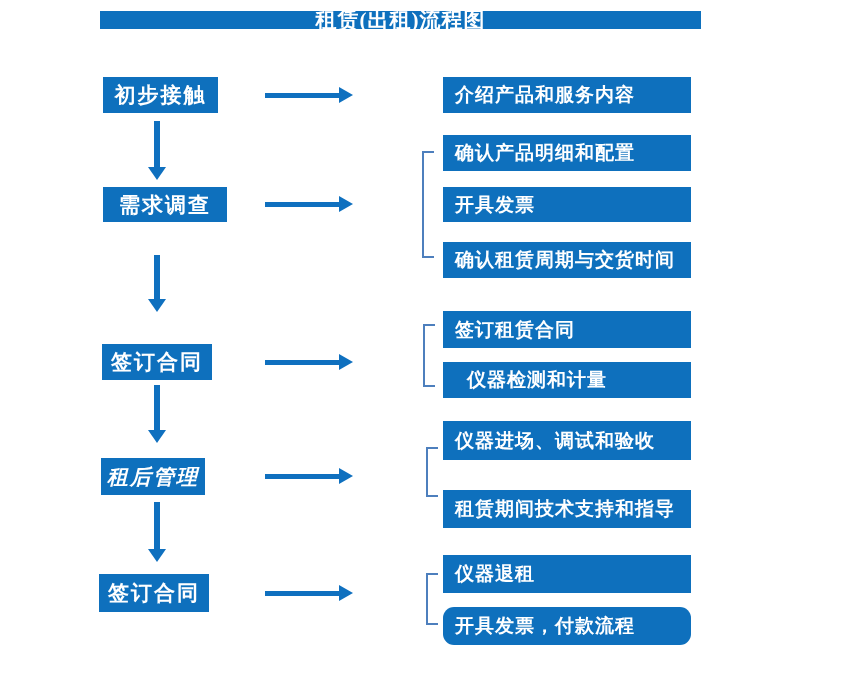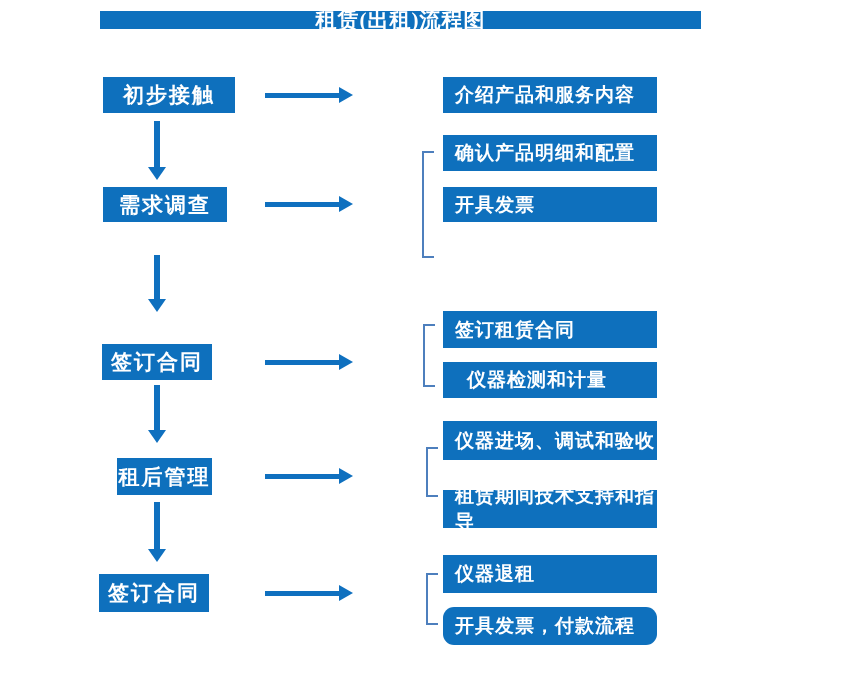--- a/index.html
+++ b/index.html
@@ -33,21 +33,21 @@
     display: flex;
     align-items: center;
   }
   .lbox {
     justify-content: center;
     font-size: 21px;
     letter-spacing: 2px;
   }
   .rbox {
     left: 443px;
-    width: 214px;
+    width: 248px;
     padding-left: 12px;
     font-size: 19px;
     letter-spacing: 1px;
   }
   
   .harrow {
     position: absolute;
     width: 88px; height: 20px;
     display: flex;
     align-items: center;
@@ -83,61 +83,62 @@
     background: transparent;
   }
 </style>
 </head>
 <body>
 
 <div class="canvas">
 
   <div class="title-bar">租赁(出租)流程图</div>
 
-  <div class="box lbox" style="left:103px; top:77px; width:132px; height:36px;">初步接触</div>
+  <div class="box lbox" style="left:103px; top:77px; width:115px; height:36px;">初步接触</div>
   <div class="harrow" style="left:265px; top:85px;">
     <div class="shaft"></div>
       <div class="head"></div>
   </div>
   <div class="box rbox" style="top:77px; height:36px;">介绍产品和服务内容</div>
 
   <div class="varrow" style="left:146px; top:121px; height:59px;">
     <div class="shaft"></div>
       <div class="head"></div>
   </div>
 
   <div class="box lbox" style="left:103px; top:187px; width:124px; height:35px;">需求调查</div>
   <div class="harrow" style="left:265px; top:194px;">
     <div class="shaft"></div>
       <div class="head"></div>
   </div>
   <div class="bracket" style="left:422px; top:151px; height:107px;"></div>
   <div class="box rbox" style="top:135px; height:36px;">确认产品明细和配置</div>
   <div class="box rbox" style="top:187px; height:35px;">开具发票</div>
+  <div class="box rbox" style="top:242px; height:36px;">确认租赁周期与交货时间</div>
 
   <div class="varrow" style="left:146px; top:255px; height:57px;">
     <div class="shaft"></div>
       <div class="head"></div>
   </div>
 
   <div class="box lbox" style="left:102px; top:344px; width:110px; height:36px;">签订合同</div>
   <div class="harrow" style="left:265px; top:352px;">
     <div class="shaft"></div>
       <div class="head"></div>
   </div>
   <div class="bracket" style="left:423px; top:324px; height:63px;"></div>
   <div class="box rbox" style="top:311px; height:37px;">签订租赁合同</div>
   <div class="box rbox" style="top:362px; height:36px;padding-left:24px;">仪器检测和计量</div>
 
   <div class="varrow" style="left:146px; top:385px; height:58px;">
     <div class="shaft"></div>
       <div class="head"></div>
   </div>
 
-  <div class="box lbox" style="left:117px; top:458px; width:95px; height:37px;">租后管理</div>
+  <div class="box lbox" style="left:101px; top:458px; width:104px; height:37px;font-style:italic;">租后管理</div>
   <div class="harrow" style="left:265px; top:466px;">
     <div class="shaft"></div>
       <div class="head"></div>
   </div>
   <div class="bracket" style="left:426px; top:447px; height:50px;"></div>
   <div class="box rbox" style="top:421px; height:39px;">仪器进场、调试和验收</div>
   <div class="box rbox" style="top:490px; height:38px;">租赁期间技术支持和指导</div>
 
   <div class="varrow" style="left:146px; top:502px; height:60px;">
     <div class="shaft"></div>

